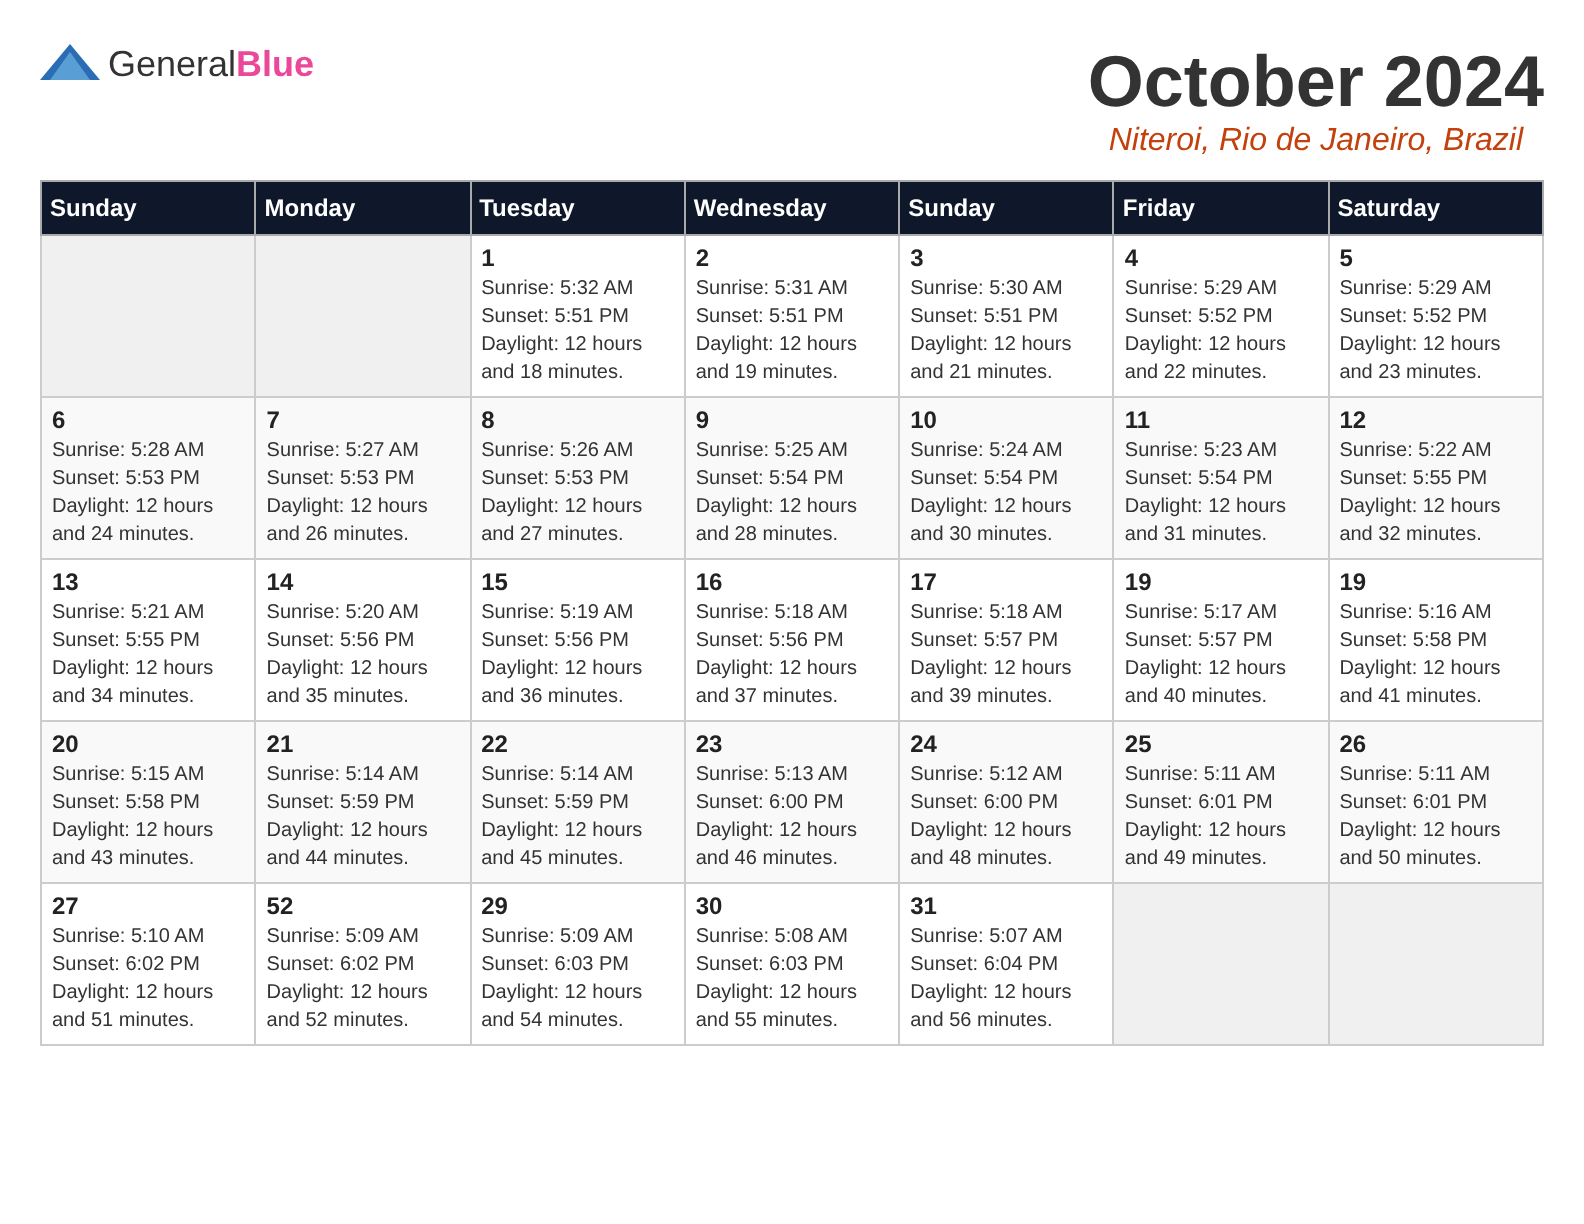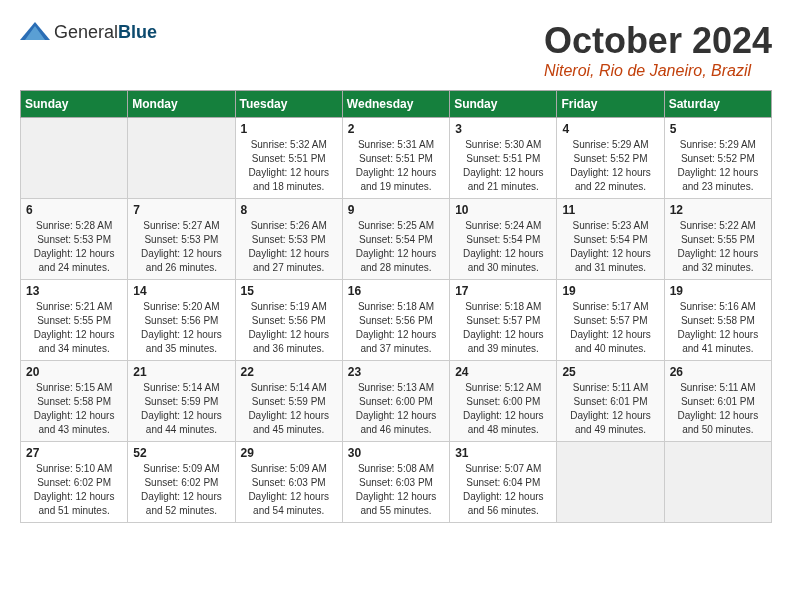--- a/index.html
+++ b/index.html
@@ -19,39 +19,39 @@
     .logo {
       display: flex;
       align-items: center;
       gap: 4px;
     }
     .logo-icon {
       width: 30px;
       height: 24px;
     }
     .title-block {
-      text-align: left;
+      text-align: center;
     }
     .month-title {
       font-size: 36px;
       font-weight: bold;
       color: #333;
     }
     .subtitle {
       font-size: 16px;
       color: #c2410c;
       font-style: italic;
     }
     table {
       width: 100%;
       border-collapse: collapse;
       font-size: 11px;
     }
     thead tr th {
-      background-color: #15803d;
+      background-color: #0f172a;
       color: #fff;
       padding: 6px 4px;
       text-align: left;
       font-size: 12px;
       font-weight: bold;
       border: 1px solid #aaa;
     }
     tbody tr td {
       border: 1px solid #ccc;
       vertical-align: top;
@@ -66,37 +66,36 @@
     .day-num {
       font-weight: bold;
       font-size: 12px;
       margin-bottom: 2px;
       color: #222;
     }
     .day-info {
       font-size: 10px;
       color: #333;
       line-height: 1.4;
-      text-align: center;
     }
     .empty-cell {
       background: #f0f0f0 !important;
     }
   </style>
 </head>
 <body>
 
 <div class="header">
   <div class="logo">
     <svg class="logo-icon" viewBox="0 0 30 24" xmlns="http://www.w3.org/2000/svg">
       <polygon points="0,20 15,2 30,20" fill="#2a6db5"></polygon>
       <polygon points="5,20 15,6 25,20" fill="#5a9fd4"></polygon>
     </svg>
     <div>
-      <span style="font-size:18px;font-weight:normal;color:#333;">General</span><span style="font-size:18px;font-weight:bold;color:#0c4a6e;">Blue</span>
+      <span style="font-size:18px;font-weight:normal;color:#333;">General</span><span style="font-size:18px;font-weight:bold;color:#ec4899;">Blue</span>
     </div>
   </div>
   <div class="title-block">
     <div class="month-title">October 2024</div>
     <div class="subtitle">Niteroi, Rio de Janeiro, Brazil</div>
   </div>
 </div>
 
 <table>
   <thead>

